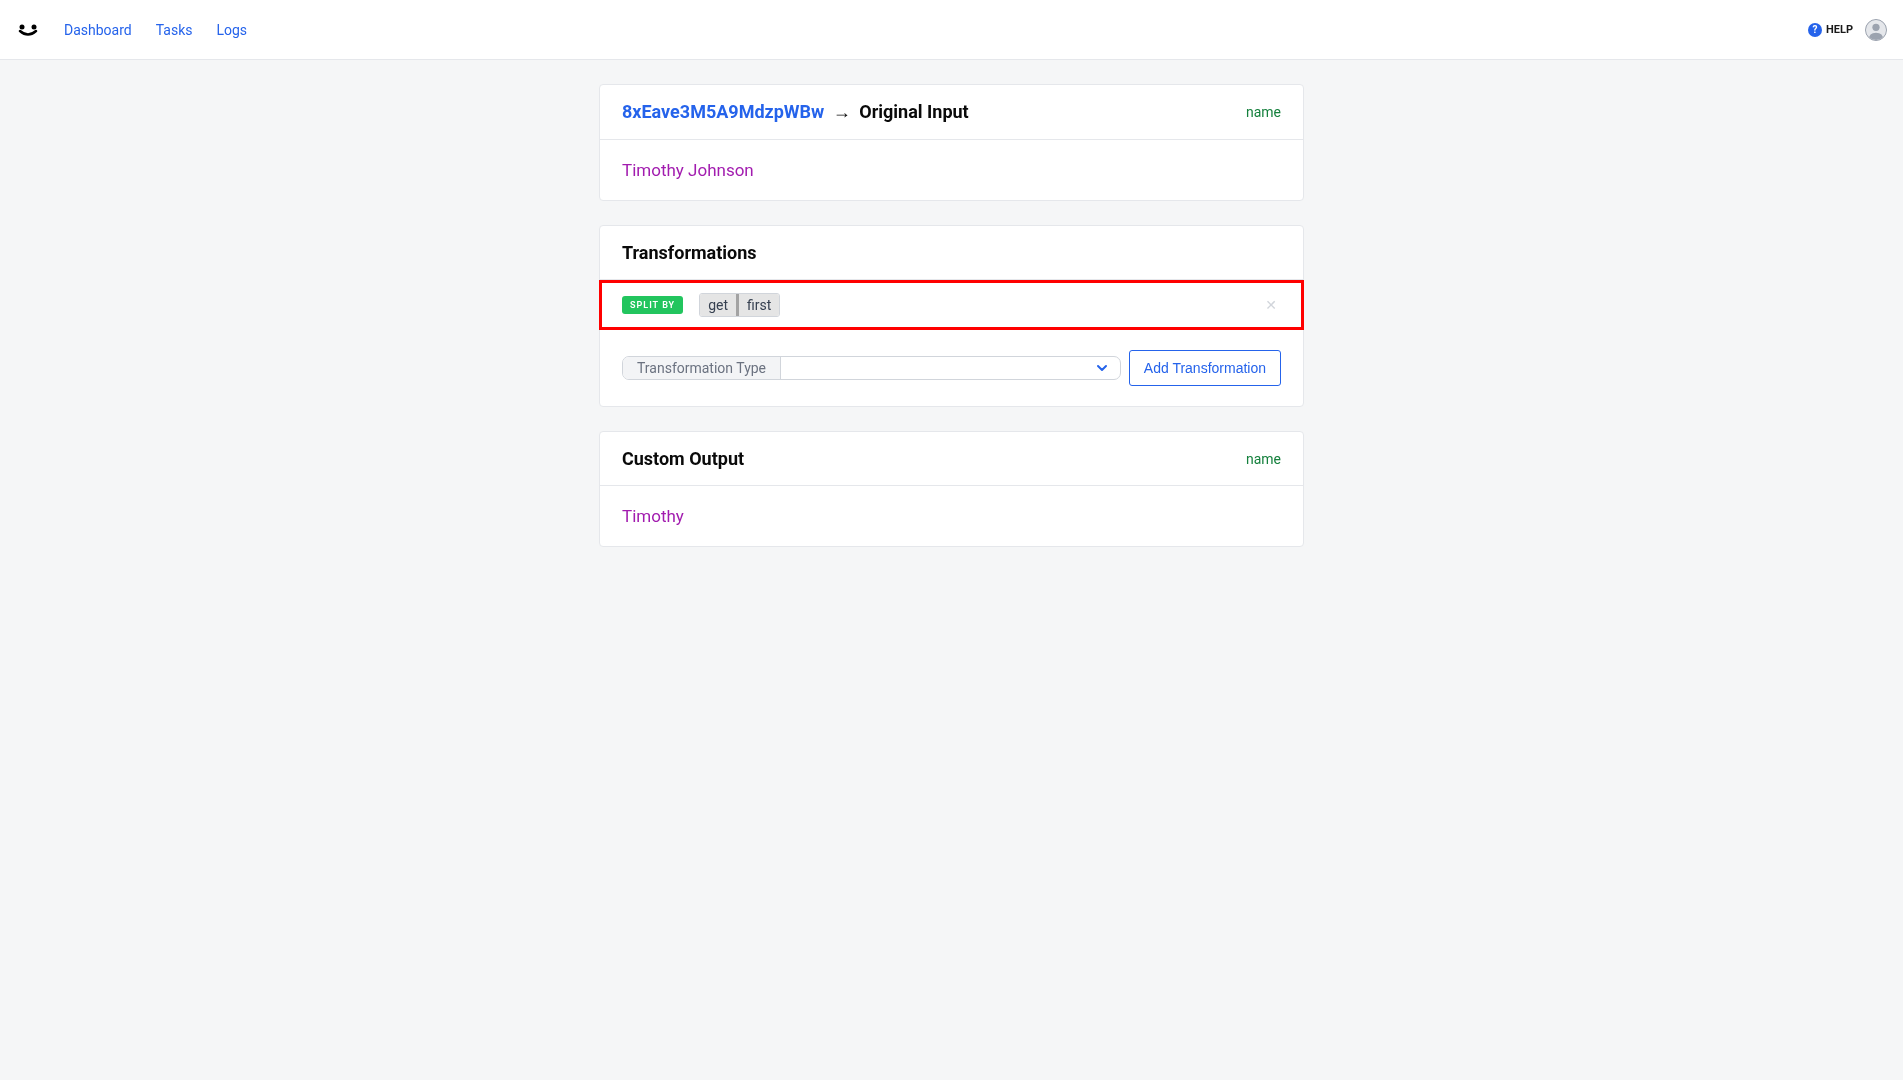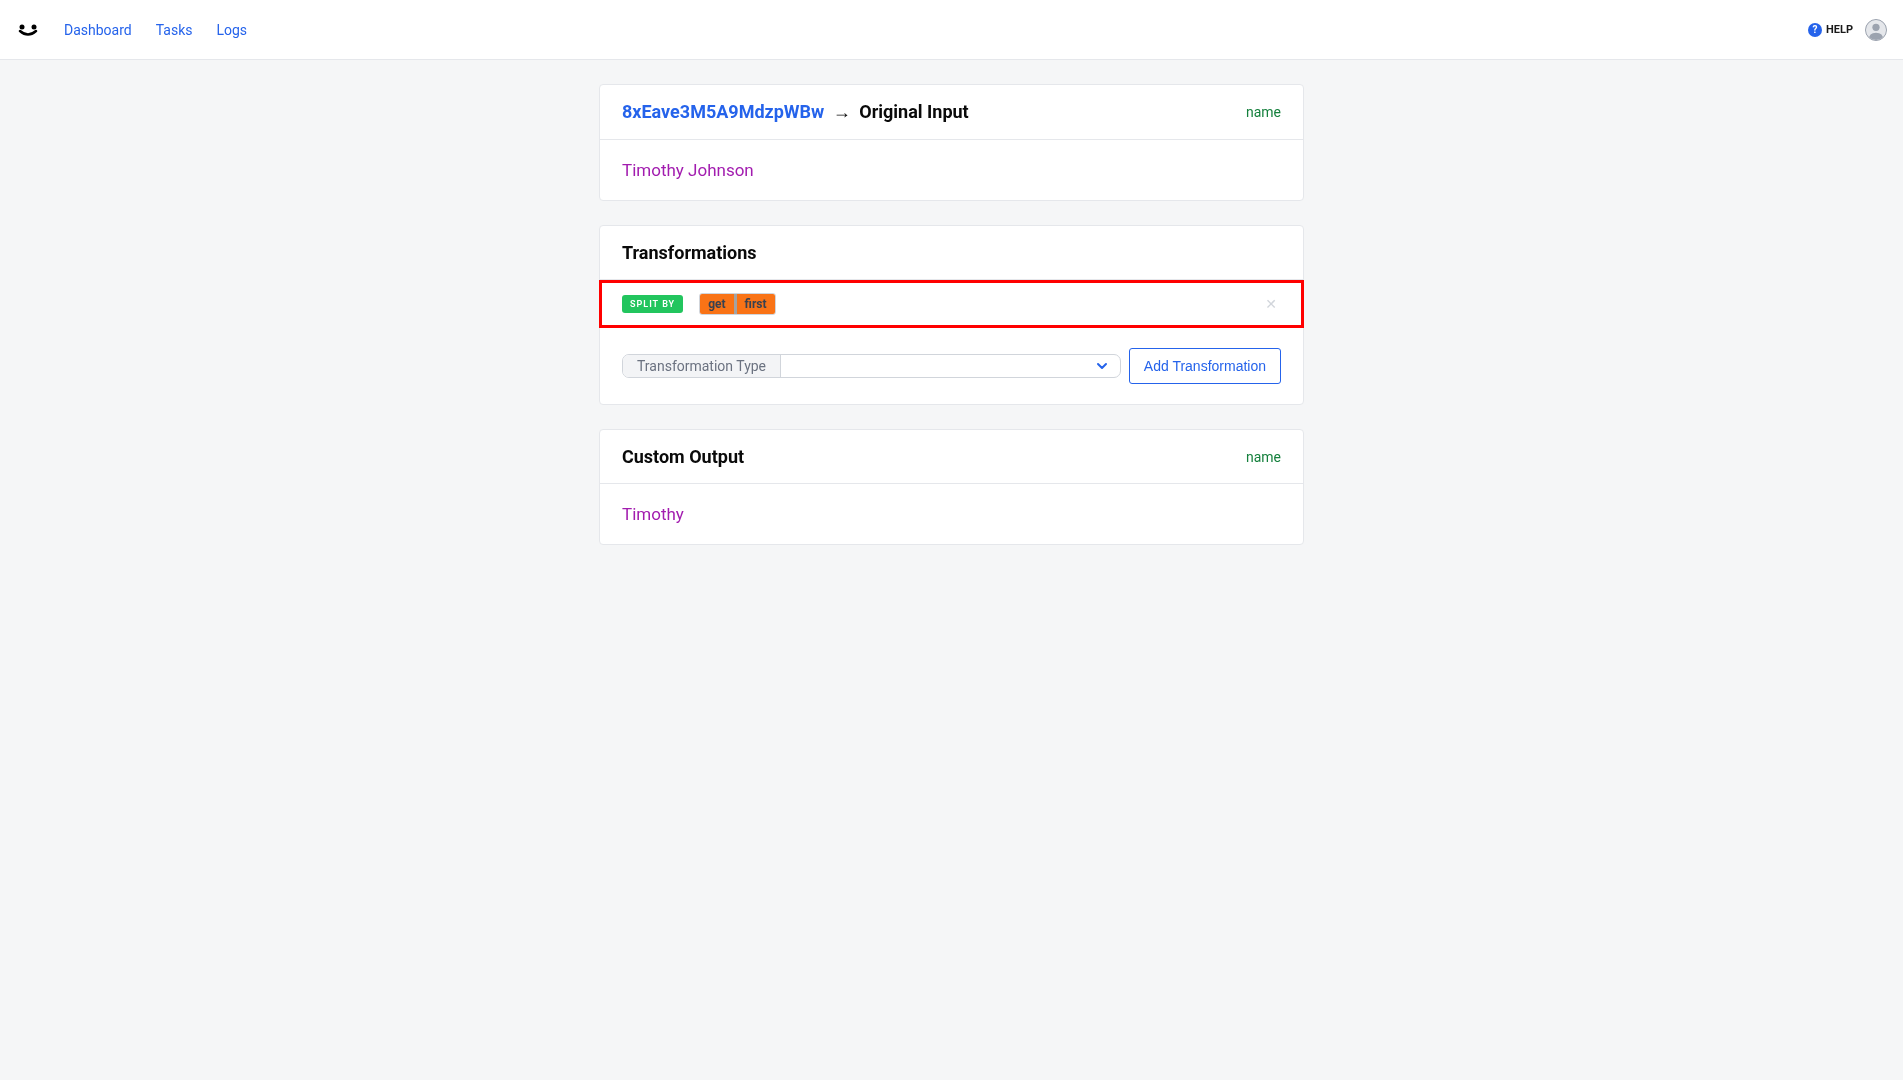--- a/index.html
+++ b/index.html
@@ -150,25 +150,24 @@
       border-radius: 3px;
       text-transform: uppercase;
     }
     .pill-group {
       display: flex;
       border: 1px solid #d1d5db;
       border-radius: 3px;
       overflow: hidden;
     }
     .pill {
-      font-size: 12px;
+      font-size: 14px;
       color: #374151;
       padding: 3px 8px;
-      background: #f97316;
-      font-weight: bold;
+      background: #e5e5e5;
     }
     .pill + .pill {
       border-left: 3px solid #a3a3a3;
     }
     .close-x {
       color: #d1d5db;
       font-size: 14px;
       cursor: pointer;
       padding: 0 4px;
     }

